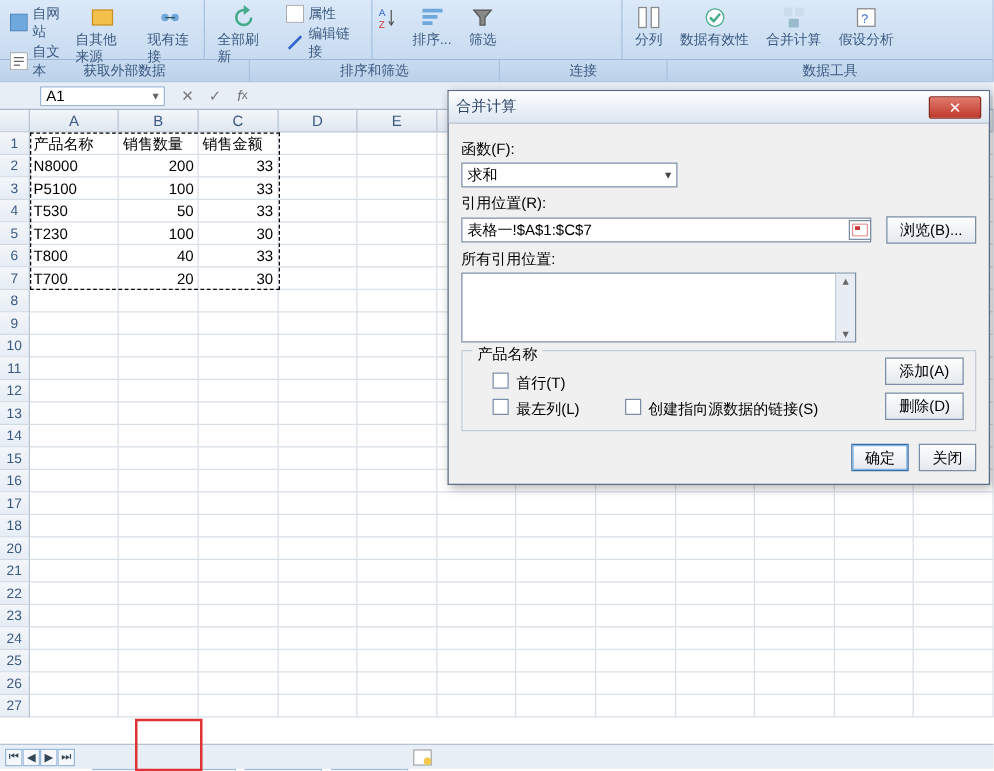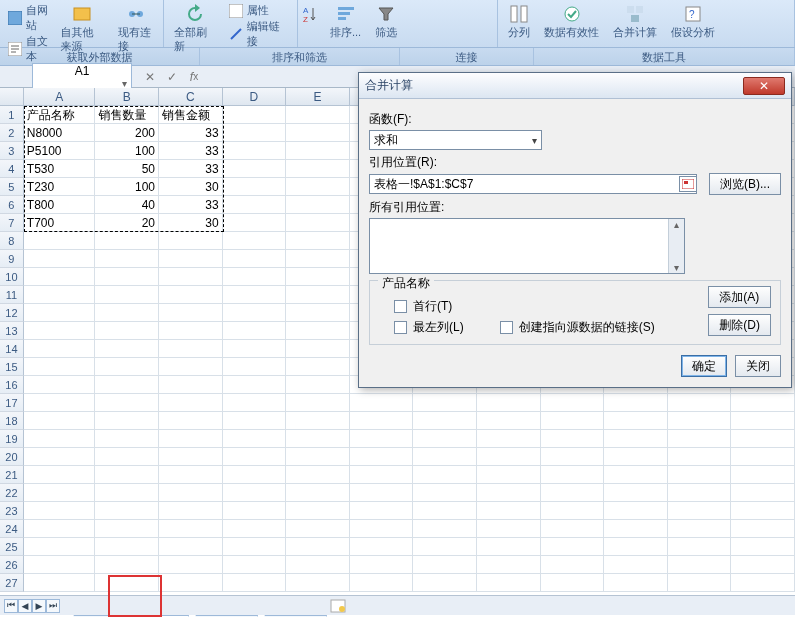--- a/index.html
+++ b/index.html
@@ -12,21 +12,21 @@
 .ribbon-btn { display: flex; flex-direction: column; align-items: center; padding: 2px 6px; color: #3b5a82; font-size: 11px; line-height: 14px; cursor: pointer; }
 .ribbon-btn .ic { width: 20px; height: 20px; margin-bottom: 1px; }
 .ribbon-small { display: flex; flex-direction: column; gap: 1px; padding: 1px 4px; }
 .ribbon-small-item { color: #3b5a82; font-size: 11px; display: flex; align-items: center; gap: 4px; cursor: pointer; }
 .ribbon-small-item .ic { width: 14px; height: 14px; }
 .group-label-row { background: linear-gradient(#c8dbf0, #bcd2ea); height: 18px; display: flex; border-bottom: 1px solid #9db9d9; }
 .group-label { flex: none; text-align: center; color: #3b5a82; font-size: 11px; line-height: 18px; border-right: 1px solid #a8c2e0; }
 
 
 .fbar { display: flex; align-items: center; height: 22px; border-bottom: 1px solid #a8b8c8; background: #e8eef6; }
-.namebox { width: 100px; border: 1px solid #9db9d9; background: #fff; margin: 2px 6px 2px 32px; display: flex; align-items: center; padding: 0 4px; font-size: 12px; flex-direction: column; }
+.namebox { width: 100px; border: 1px solid #9db9d9; background: #fff; margin: 2px 6px 2px 32px; display: flex; align-items: center; padding: 0 4px; font-size: 12px; }
 .namebox span.dd { margin-left: auto; color: #666; font-size: 10px; }
 .fx { display: flex; align-items: center; gap: 6px; margin-left: 4px; color: #555; }
 .fx .icbtn { width: 16px; height: 16px; display: flex; align-items: center; justify-content: center; color: #777; }
 
 
 .grid-wrap { position: relative; }
 .colhdr { display: flex; height: 18px; background: linear-gradient(#f3f6fa,#dfe7f0); border-bottom: 1px solid #b5c3d3; }
 .colhdr .rownum-corner { width: 24px; border-right: 1px solid #b5c3d3; }
 .colhdr .ch { width: 64px; text-align: center; border-right: 1px solid #b5c3d3; color: #3b5a82; font-size: 12px; line-height: 18px; }
 .colhdr .ch.wide { width: 72px; }
@@ -58,21 +58,21 @@
 .refrow { display: flex; align-items: center; gap: 6px; }
 .refinput { flex: 1; height: 20px; border: 1px solid #7a8fa6; background: #fff; display: flex; align-items: center; padding: 0 4px; font-size: 12px; }
 .refbtn { width: 18px; height: 16px; border: 1px solid #7a8fa6; background: #fff; margin-left: -24px; margin-right: 6px; cursor: pointer; display:flex; align-items:center; justify-content:center; }
 .btn { height: 22px; padding: 0 10px; border: 1px solid #7a8fa6; background: linear-gradient(#fefefe,#e4e9ef); font-size: 12px; cursor: pointer; display: inline-flex; align-items: center; }
 .btn.primary { border-color: #3a6ea5; box-shadow: 0 0 0 1px #7fb4e8 inset; }
 .listbox { width: 316px; height: 56px; border: 1px solid #7a8fa6; background: #fff; position: relative; }
 .listbox .sb { position: absolute; right: 0; top: 0; bottom: 0; width: 16px; background: #e8edf3; border-left: 1px solid #c3ced9; display: flex; flex-direction: column; justify-content: space-between; }
 .listbox .sb span { text-align: center; font-size: 10px; color: #666; }
 .fieldset { border: 1px solid #c6cfd8; padding: 6px 8px 8px; margin-top: 6px; }
 .fieldset .legend { position: relative; top: -12px; background: #f0f0f0; padding: 0 4px; font-size: 12px; display: inline-block; }
-.chkrow { display: flex; align-items: center; gap: 6px; margin-top: -6px; padding-left: 16px; }
+.chkrow { display: flex; align-items: flex-start; gap: 6px; margin-top: -6px; padding-left: 16px; }
 .chk { width: 13px; height: 13px; border: 1px solid #7a8fa6; background: #fff; }
 .dlg-footer { display: flex; justify-content: flex-end; gap: 8px; margin-top: 10px; }
 .sidebtns { position: absolute; right: 10px; top: 68px; display: flex; flex-direction: column; gap: 6px; }
 
 svg { display: block; }
 </style>
 </head>
 <body>
 
 <div class="ribbon">
@@ -523,35 +523,20 @@
         <div class="cell"></div>
         <div class="cell"></div>
         <div class="cell"></div>
         <div class="cell"></div>
         <div class="cell"></div>
         <div class="cell"></div>
         <div class="cell"></div>
         <div class="cell"></div>
       </div>
       <div class="row">
-        <div class="rownum">19</div>
-        <div class="cell wide"></div>
-        <div class="cell"></div>
-        <div class="cell"></div>
-        <div class="cell"></div>
-        <div class="cell"></div>
-        <div class="cell"></div>
-        <div class="cell"></div>
-        <div class="cell"></div>
-        <div class="cell"></div>
-        <div class="cell"></div>
-        <div class="cell"></div>
-        <div class="cell"></div>
-      </div>
-      <div class="row">
         <div class="rownum">20</div>
         <div class="cell wide"></div>
         <div class="cell"></div>
         <div class="cell"></div>
         <div class="cell"></div>
         <div class="cell"></div>
         <div class="cell"></div>
         <div class="cell"></div>
         <div class="cell"></div>
         <div class="cell"></div>

